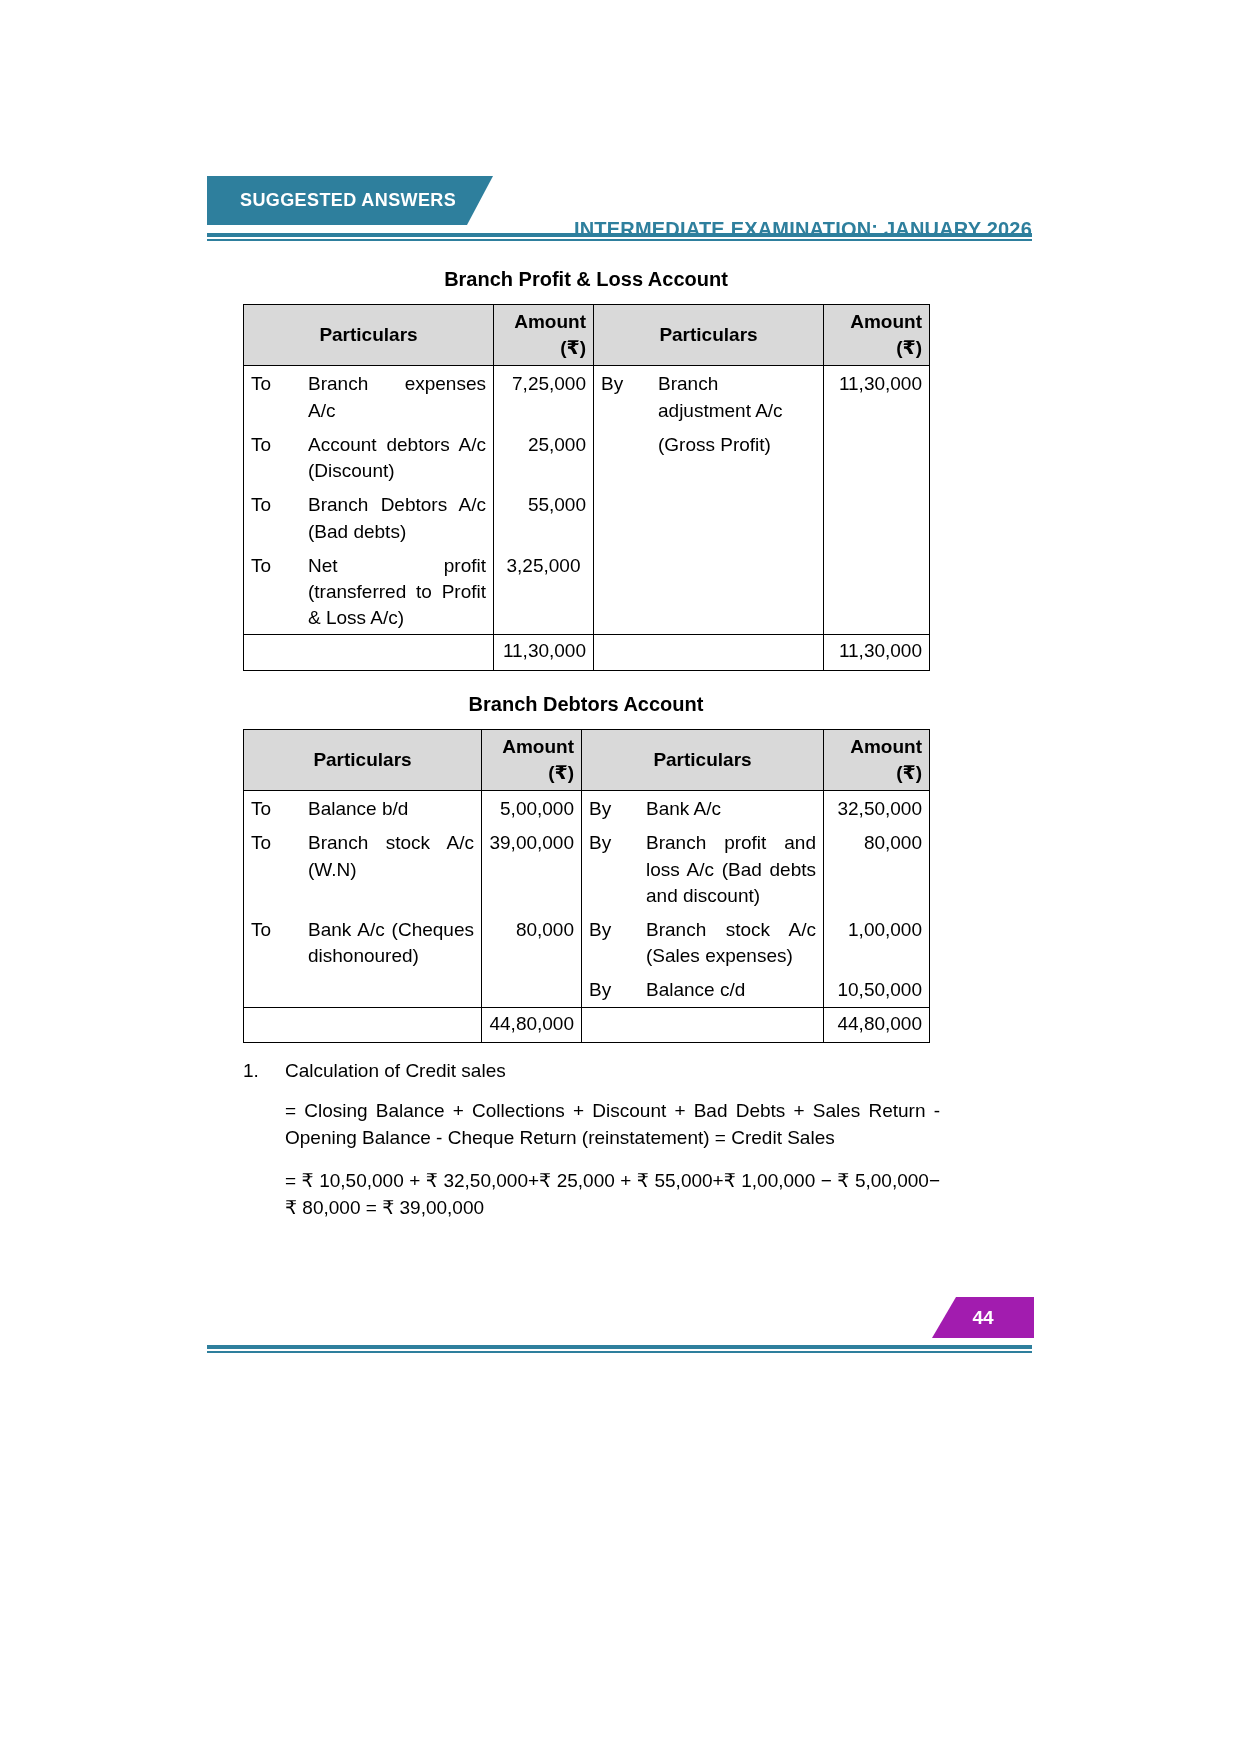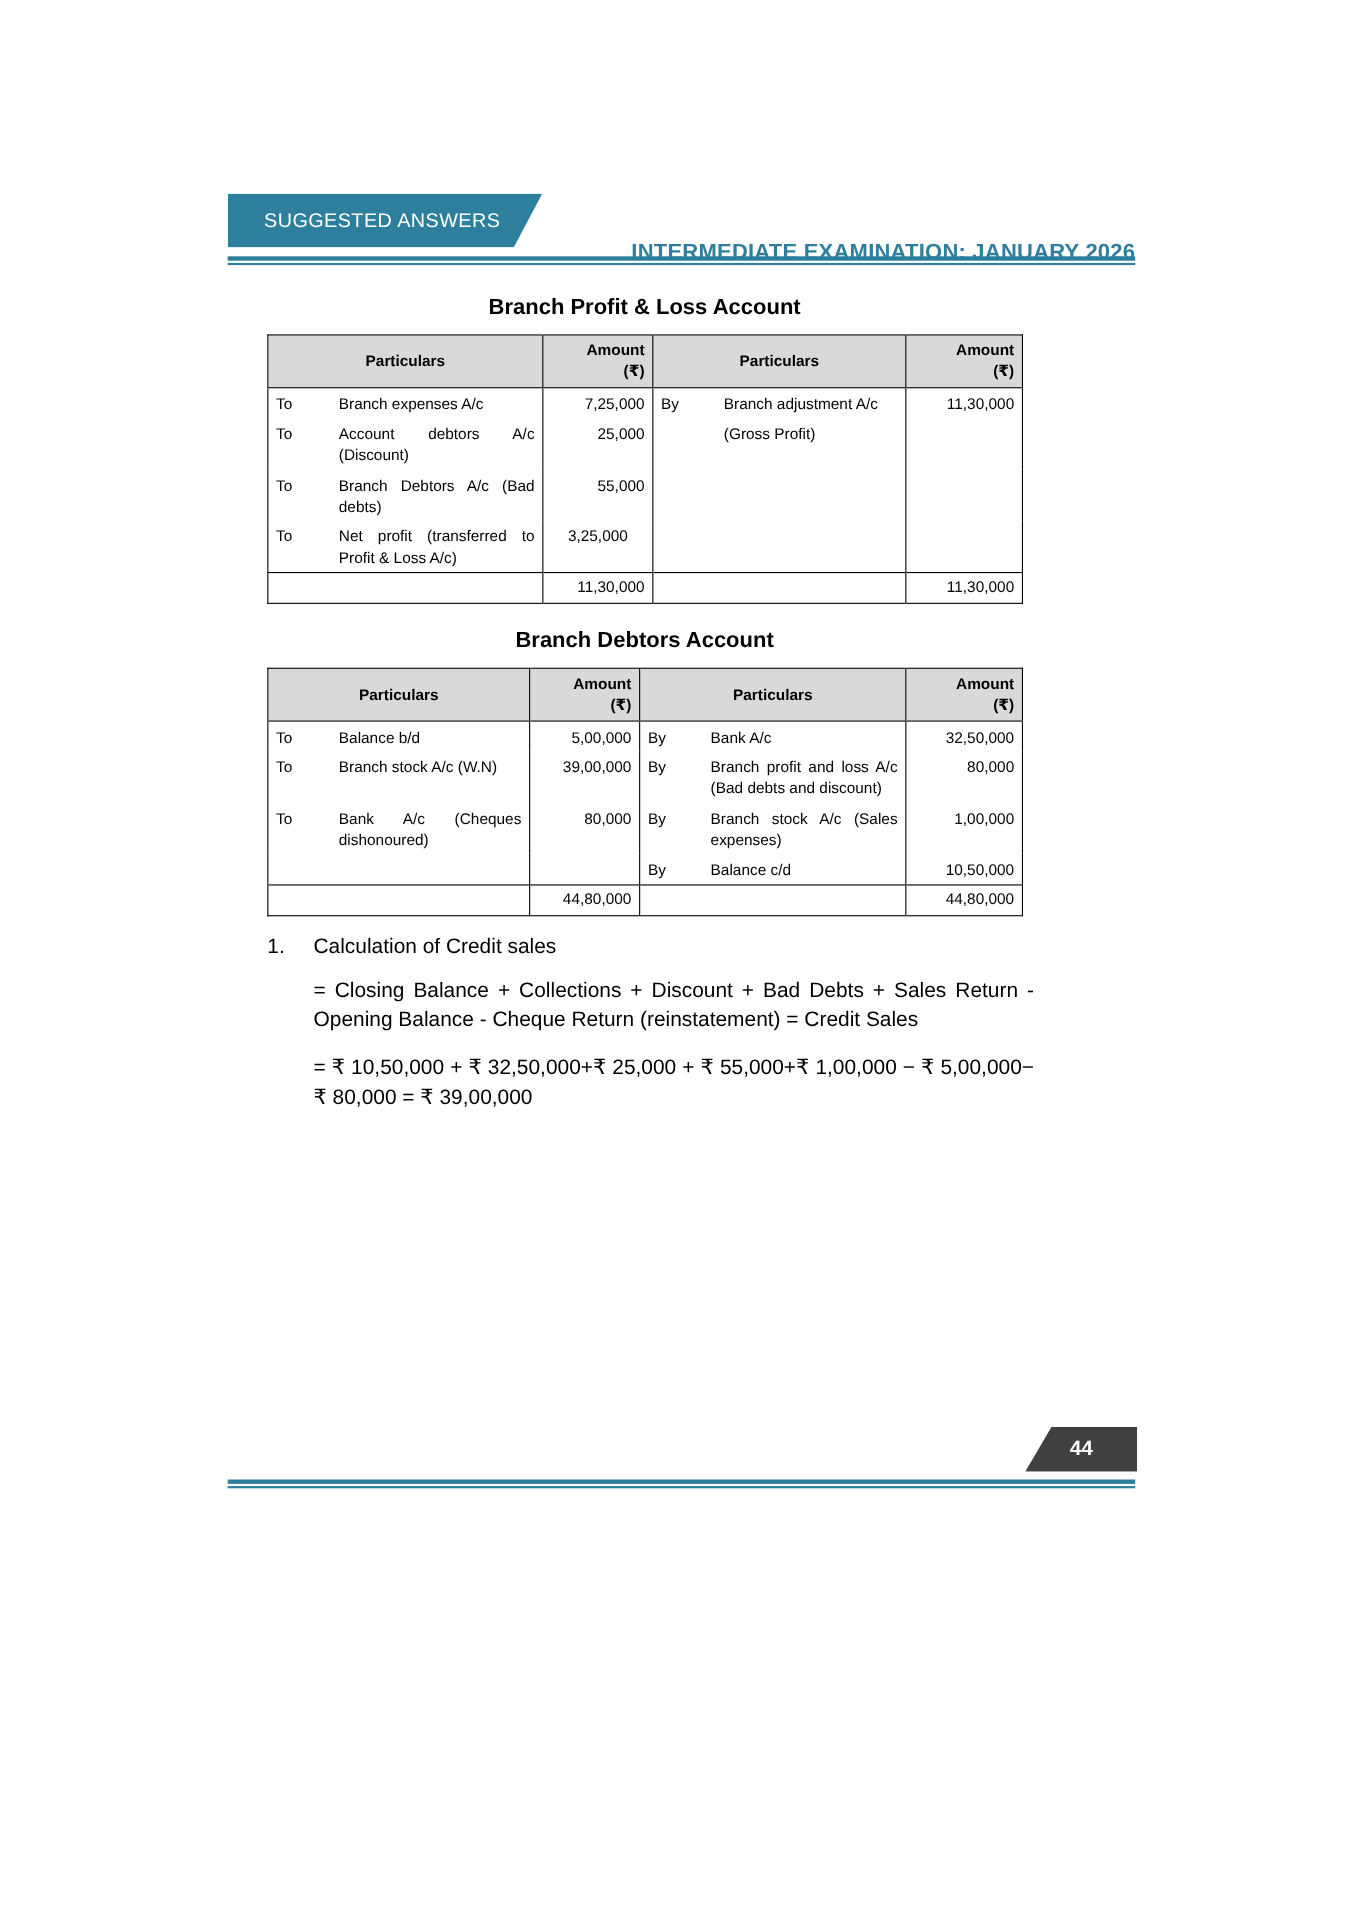--- a/index.html
+++ b/index.html
@@ -11,40 +11,40 @@
     overflow:hidden;
   }
 
   
   .banner {
     position:absolute; left:207px; top:176px; width:286px; height:49px;
     background:#2e7f9d;
     clip-path:polygon(0 0,100% 0,calc(100% - 26px) 100%,0 100%);
     display:flex; align-items:center; padding-left:33px;
   }
-  .banner .banner-text { color:#fff; font-size:18px; font-weight:normal; letter-spacing:.4px; }
+  .banner .banner-text { color:#fff; font-size:18px; font-weight:bold; letter-spacing:.4px; }
   .exam-title {
     position:absolute; top:218px; left:207px; width:825px;
     text-align:right; color:#2e7f9d; font-size:20px; font-weight:bold; letter-spacing:.2px;
   }
   .rule { position:absolute; left:207px; width:825px; }
   .rule-top { top:233px; }
   .rule-bottom { top:1345px; }
   .rule .thick { height:4px; background:#2e7f9d; }
   .rule .thin  { height:2px; background:#2e7f9d; margin-top:2px; }
 
   
   .content { position:absolute; left:243px; top:268px; width:700px; }
 
   .acct-title { width:686px; text-align:center; font-size:20px; font-weight:bold; margin-bottom:13px; }
   .title-gap { margin-top:22px; }
 
   table.acct {
     width:686px; border-collapse:collapse; table-layout:fixed;
-    font-size:14px; line-height:1.38; border:1.5px solid #000;
+    font-size:19px; line-height:1.38; border:1.5px solid #000;
   }
   .acct th, .acct td { border-left:1.5px solid #000; }
   .acct th:first-child, .acct td:first-child { border-left:none; }
   .acct thead th {
     background:#d9d9d9; border-bottom:1.5px solid #000;
     padding:4px 7px; font-weight:bold; vertical-align:middle;
   }
   .th-part { text-align:center; }
   .th-amt  { text-align:right; }
   .acct td { vertical-align:top; padding:5px 7px 3px 7px; }
@@ -56,21 +56,21 @@
   .total-row td { border-top:1.5px solid #000; padding:3px 7px 5px 7px; }
 
   
   .wn-heading { font-size:20px; font-weight:bold; margin-top:24px; }
   .wn-item { display:grid; grid-template-columns:42px 1fr; margin-top:17px; font-size:19px; }
   .wn-para { margin:15px 0 0 42px; width:655px; text-align:justify; font-size:19px; line-height:1.45; }
 
   
   .page-badge {
     position:absolute; left:932px; top:1297px; width:102px; height:41px;
-    background:#404040; clip-path:polygon(24px 0,100% 0,100% 100%,0 100%);
+    background:#a21caf; clip-path:polygon(24px 0,100% 0,100% 100%,0 100%);
     display:flex; align-items:center; justify-content:center;
     color:#fff; font-weight:bold; font-size:19px;
   }
 </style>
 </head>
 <body>
 
 <div class="banner">
   <span class="banner-text">SUGGESTED ANSWERS</span>
 </div>

